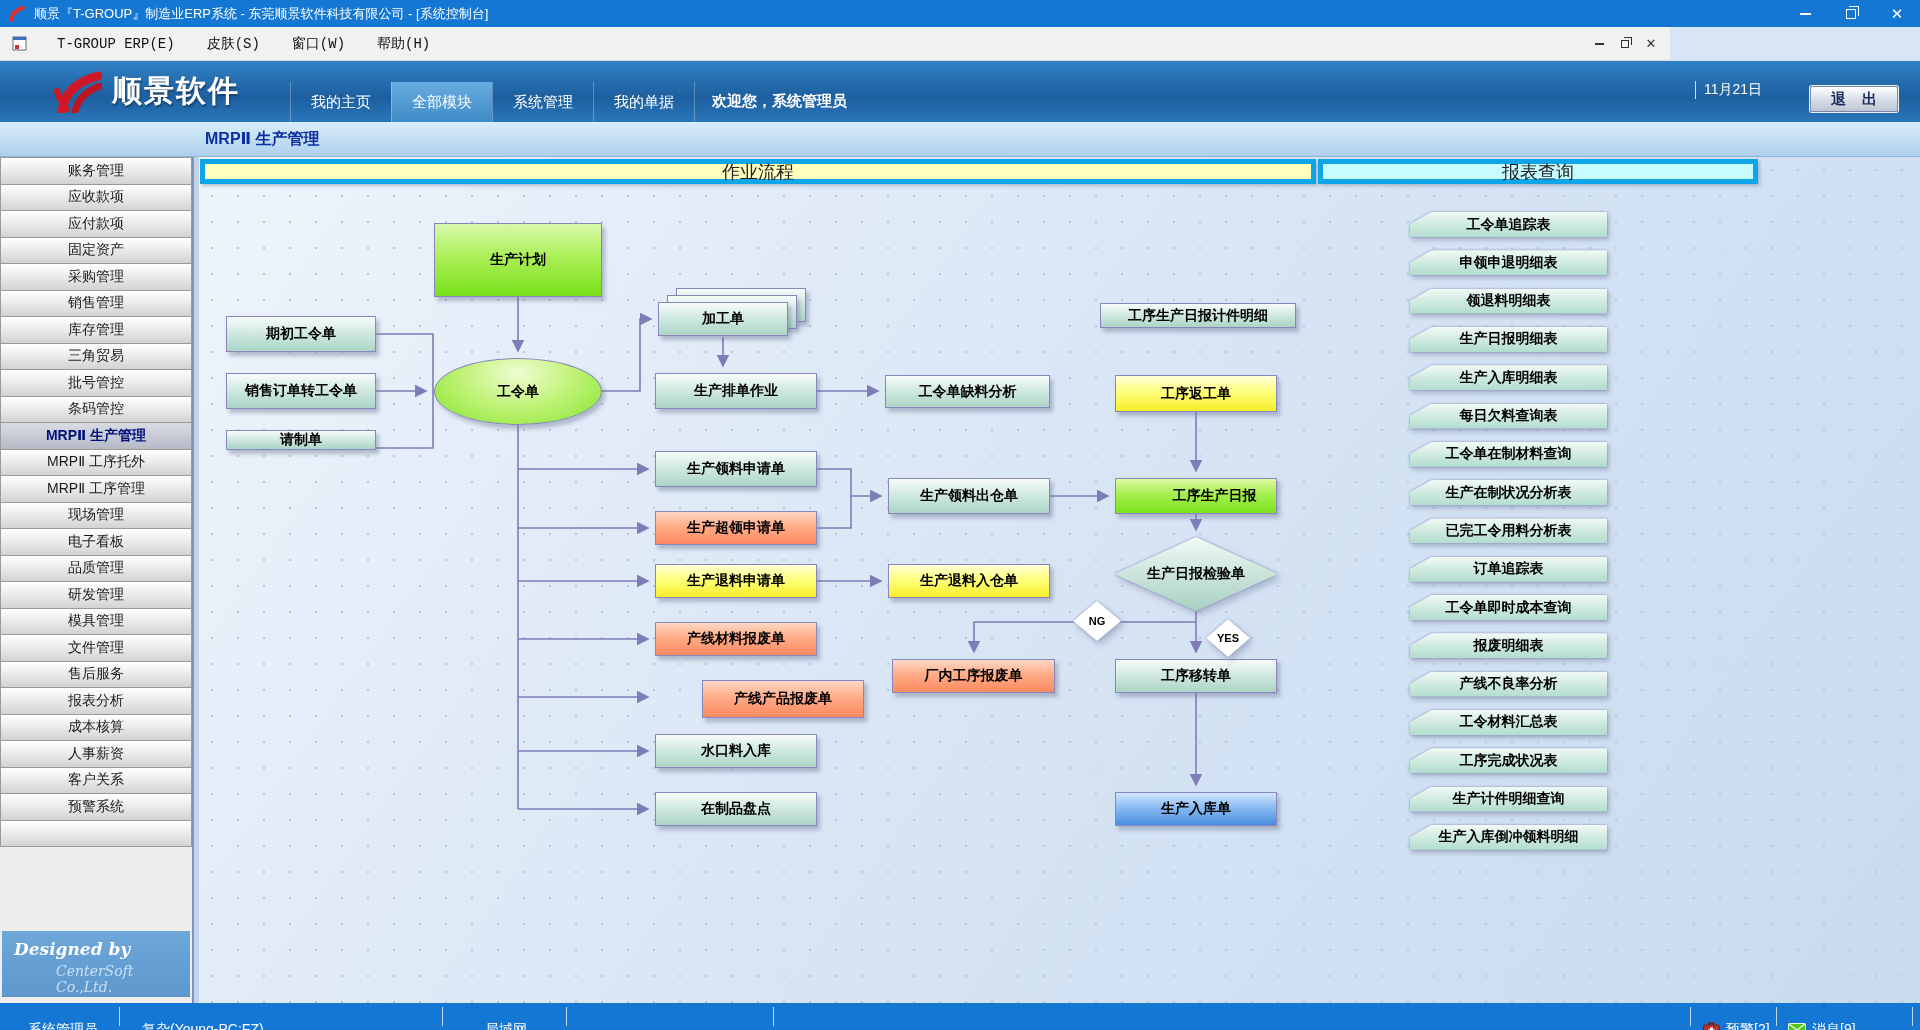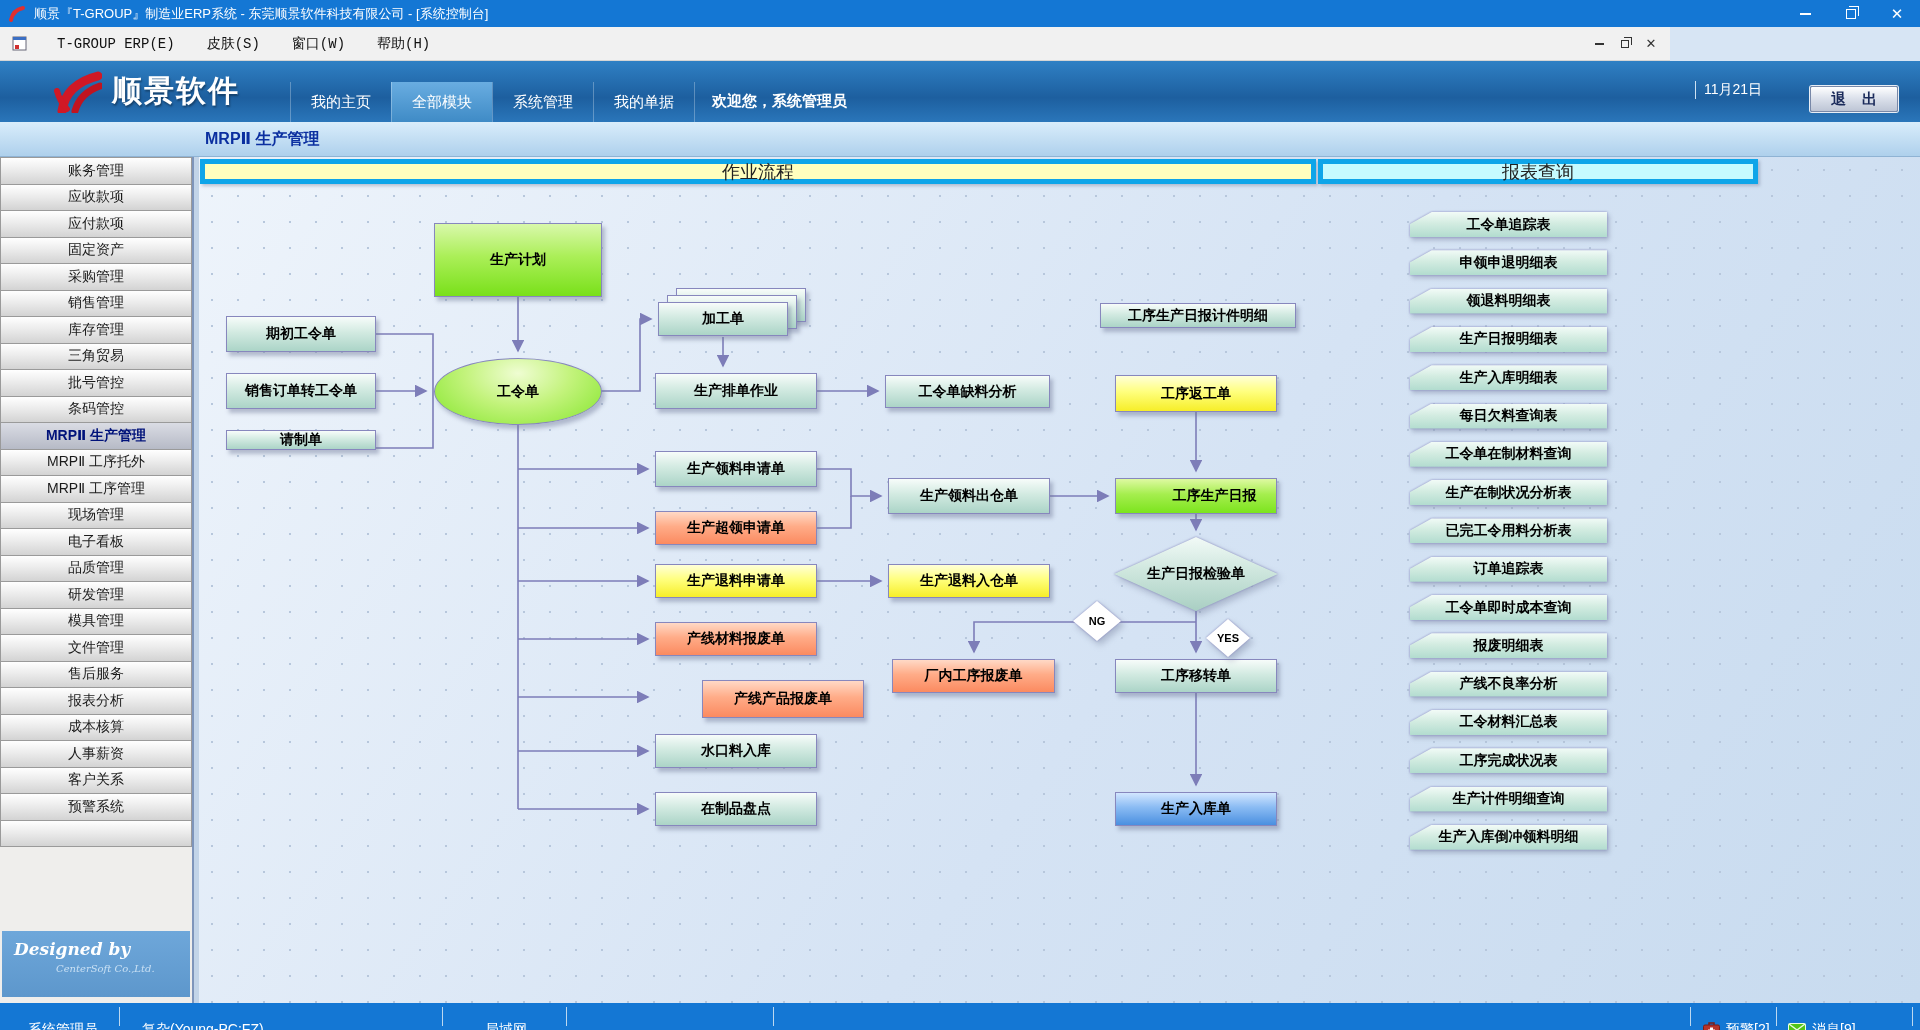--- a/index.html
+++ b/index.html
@@ -58,21 +58,21 @@
   #sidebar { position:absolute; left:0; top:157px; width:192px; height:846px; background:#efeeec; }
   .sb-item { height:27.5px; display:flex; align-items:center; justify-content:center; font-size:14px;
     color:#1a1a1a; background:linear-gradient(180deg,#ffffff,#ececec 45%,#d3d3d3);
     border:1px solid #9a9a9a; margin-top:-1px; }
   .sb-item:first-child { margin-top:0; }
   .sb-item.active { background:linear-gradient(180deg,#dadce4,#b6bac6); color:#00127a; font-weight:bold; }
   #designed { position:absolute; left:2px; right:2px; bottom:6px; height:66px;
     background:linear-gradient(180deg,#6ea7da,#5d97cc); padding:8px 12px; }
   #designed .d1 { color:#fff; font-style:italic; font-weight:bold; font-size:17px;
     font-family:"DejaVu Serif","Liberation Serif",serif; }
-  #designed .d2 { color:#c9e0f4; font-style:italic; font-size:10px; margin:4px 0 0 42px;
+  #designed .d2 { color:#c9e0f4; font-style:italic; font-size:14px; margin:4px 0 0 42px;
     font-family:"DejaVu Serif","Liberation Serif",serif; }
   #divider { position:absolute; left:192px; top:157px; width:7px; height:846px;
     background:linear-gradient(90deg,#7e95bb 0 2px,#c2d4e8 2px); }
 
   
   #content { position:absolute; left:199px; top:157px; width:1721px; height:846px;
     background-image:radial-gradient(circle,#b7c7dc 1px,rgba(0,0,0,0) 1.3px),
       linear-gradient(125deg,#eef4fb 0%,#d5e3f4 55%,#c8dbef 100%);
     background-size:26px 26px, auto; }
   .panel-hdr { position:absolute; top:159px; height:25px; border:5px solid #0ea5e9;

